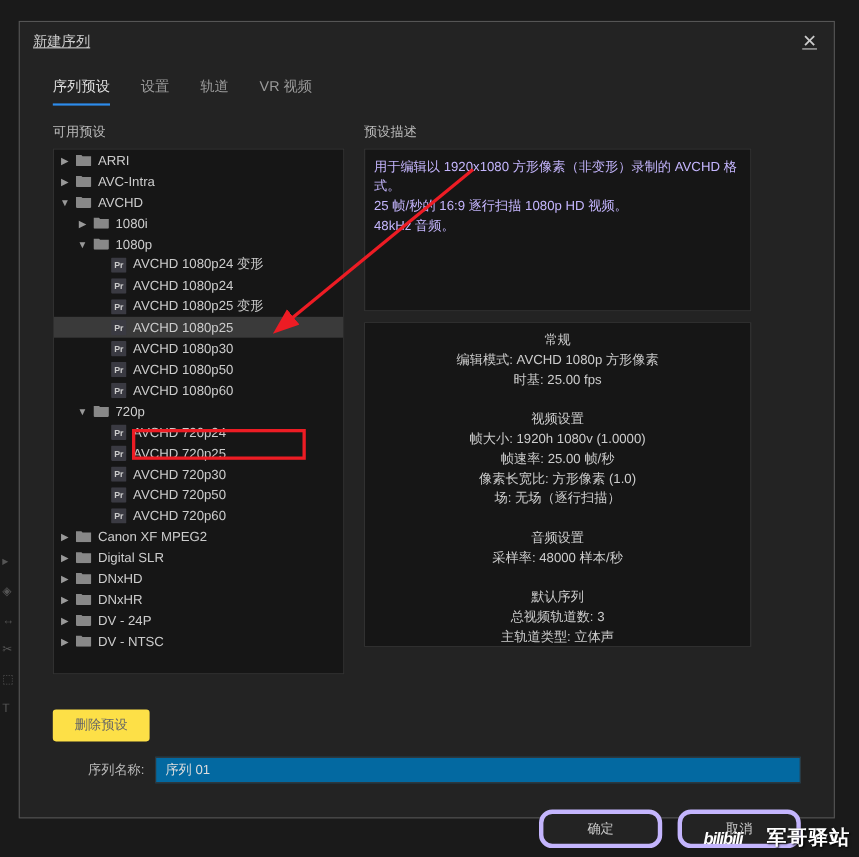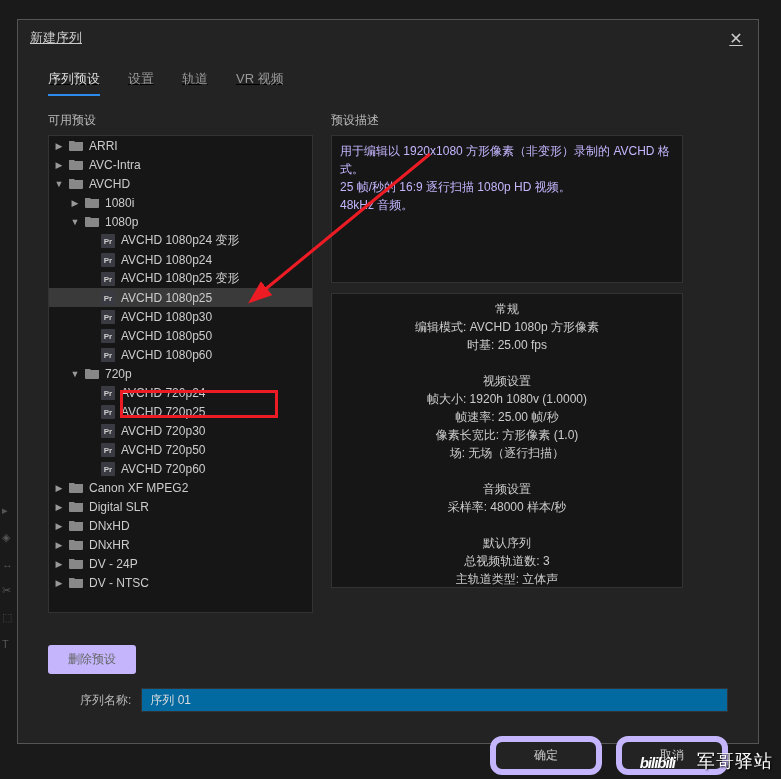--- a/index.html
+++ b/index.html
@@ -1,20 +1,20 @@
 <!DOCTYPE html>
 <html><head>
 <meta charset="utf-8">
 <style>
 * { margin: 0; padding: 0; box-sizing: border-box; font-family: "Microsoft YaHei", Arial, sans-serif; }
 body { background: #1a1a1a; width: 781px; height: 779px; overflow: hidden; position: relative; }
 .dialog { position: absolute; top: 19px; left: 17px; width: 742px; height: 725px; background: #232323; border: 1px solid #555; }
 .titlebar { height: 36px; display: flex; align-items: center; justify-content: space-between; padding: 0 12px; color: #ccc; font-size: 13px; text-decoration: underline; }
 .close-x { color: #ccc; font-size: 16px; cursor: pointer; width: 20px; text-align: center; }
-.tabs { display: flex; gap: 28px; padding: 8px 30px 0; border-bottom: none; text-decoration: underline; }
+.tabs { display: flex; gap: 28px; padding: 8px 30px 0; border-bottom: none; }
 .tab { color: #999; font-size: 13px; padding: 6px 0; cursor: pointer; border-bottom: 2px solid transparent; }
 .tab.active { color: #ddd; border-bottom: 2px solid #2d8ceb; }
 .content { display: flex; gap: 18px; padding: 16px 30px; }
 .left-panel { width: 265px; }
 .panel-label { color: #bbb; font-size: 12px; margin-bottom: 6px; }
 .tree-container { background: #161616; border: 1px solid #333; height: 478px; overflow-y: auto; }
 .tree-container::-webkit-scrollbar { width: 16px; }
 .tree-container::-webkit-scrollbar-track { background: #2a2a2a; }
 .tree-container::-webkit-scrollbar-thumb { background: #555; }
 .tree-item { display: flex; align-items: center; height: 19px; color: #ccc; font-size: 12px; cursor: pointer; white-space: nowrap; }
@@ -23,29 +23,29 @@
 .fico { width: 16px; height: 14px; margin: 0 4px; display: inline-flex; align-items: center; }
 .folder-svg { width: 14px; height: 11px; }
 .preset-svg { width: 14px; height: 14px; }
 .ind0 { padding-left: 4px; } .ind1 { padding-left: 20px; } .ind2 { padding-left: 36px; }
 .right-panel { width: 352px; }
 .desc-box { background: #161616; border: 1px solid #333; height: 148px; padding: 6px 8px; color: #c4b5fd; font-size: 12px; line-height: 1.5; position: relative; overflow: hidden; margin-bottom: 10px; }
 .desc-box::-webkit-scrollbar, .settings-box::-webkit-scrollbar { width: 16px; }
 .settings-box { background: #161616; border: 1px solid #333; height: 295px; padding: 6px 8px; color: #ccc; font-size: 12px; line-height: 1.5; overflow-y: scroll; text-align: center; }
 .settings-box::-webkit-scrollbar-track { background: #2a2a2a; }
 .settings-box::-webkit-scrollbar-thumb { background: #555; border-radius: 2px; }
-.delete-btn { background: #c4b5fd; border: none; color: #666; font-size: 12px; padding: 6px 20px; margin: 16px 0 0 30px; border-radius: 3px; }
+.delete-btn { background: #fde047; border: none; color: #666; font-size: 12px; padding: 6px 20px; margin: 16px 0 0 30px; border-radius: 3px; }
 .footer { padding: 14px 30px; display: flex; align-items: center; gap: 10px; }
 .name-label { color: #bbb; font-size: 12px; margin-left: 32px; }
 .name-input { flex: 1; background: #0369a1; border: 1px solid #333; color: #ddd; padding: 4px 8px; font-size: 12px; height: 24px; }
 .buttons { display: flex; gap: 14px; justify-content: flex-end; padding: 10px 30px 0; }
-.btn { background: #232323; border: 6px solid #c4b5fd; color: #ccc; font-size: 12px; padding: 5px 0; width: 112px; border-radius: 12px; cursor: pointer; text-align: center; }
+.btn { background: #232323; border: 4px solid #c4b5fd; color: #ccc; font-size: 12px; padding: 5px 0; width: 112px; border-radius: 12px; cursor: pointer; text-align: center; }
 .red-box { position: absolute; border: 3px solid #ed1c24; pointer-events: none; }
 .arrow-svg { position: absolute; pointer-events: none; }
-.watermark { position: absolute; right: 8px; bottom: 6px; color: #fff; font-size: 18px; font-weight: normal; text-shadow: 1px 1px 2px #000; letter-spacing: 1px; }
+.watermark { position: absolute; right: 8px; bottom: 6px; color: #fff; font-size: 18px; font-weight: bold; text-shadow: 1px 1px 2px #000; letter-spacing: 1px; }
 .bili { position: absolute; right: 106px; bottom: 8px; color: #fff; font-size: 15px; font-weight: bold; font-style: italic; letter-spacing: -1px; }
 .side-icons { position: absolute; left: 2px; top: 490px; width: 14px; }
 .side-icons div { color: #555; font-size: 11px; margin: 14px 0; }
 </style>
 </head>
 <body>
 
 <div class="dialog">
   <div class="titlebar">
     <span>新建序列</span>

